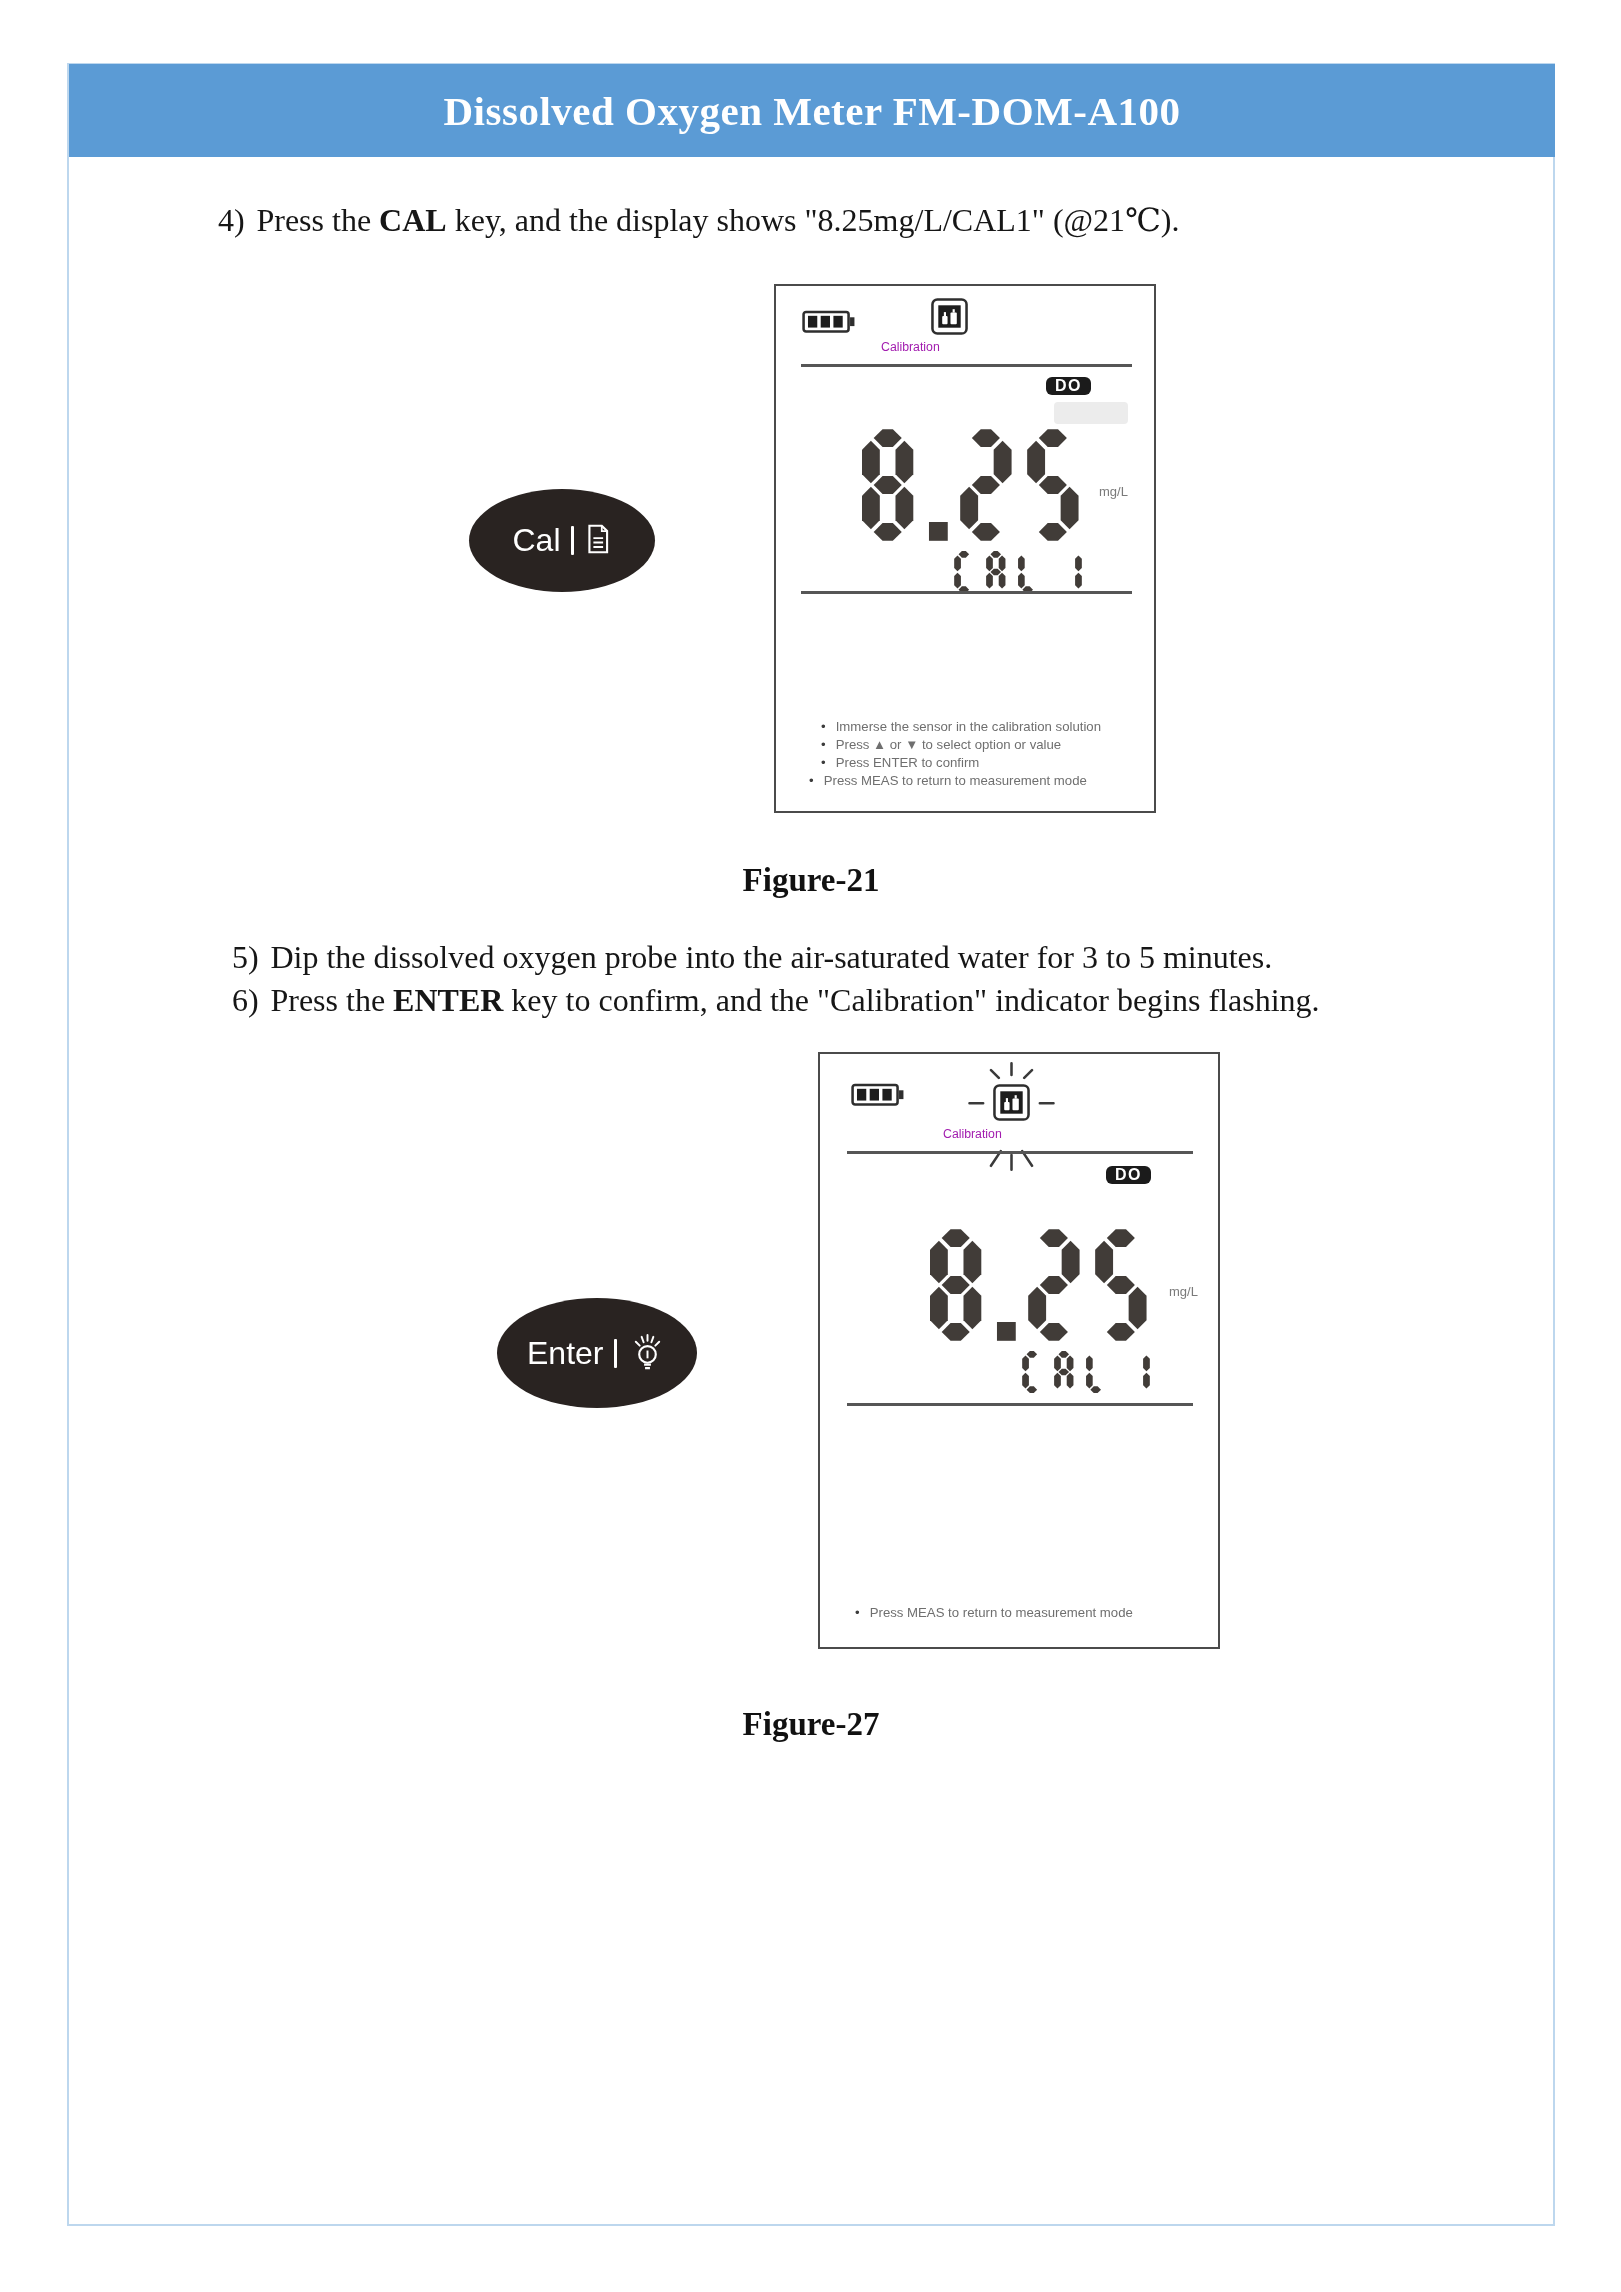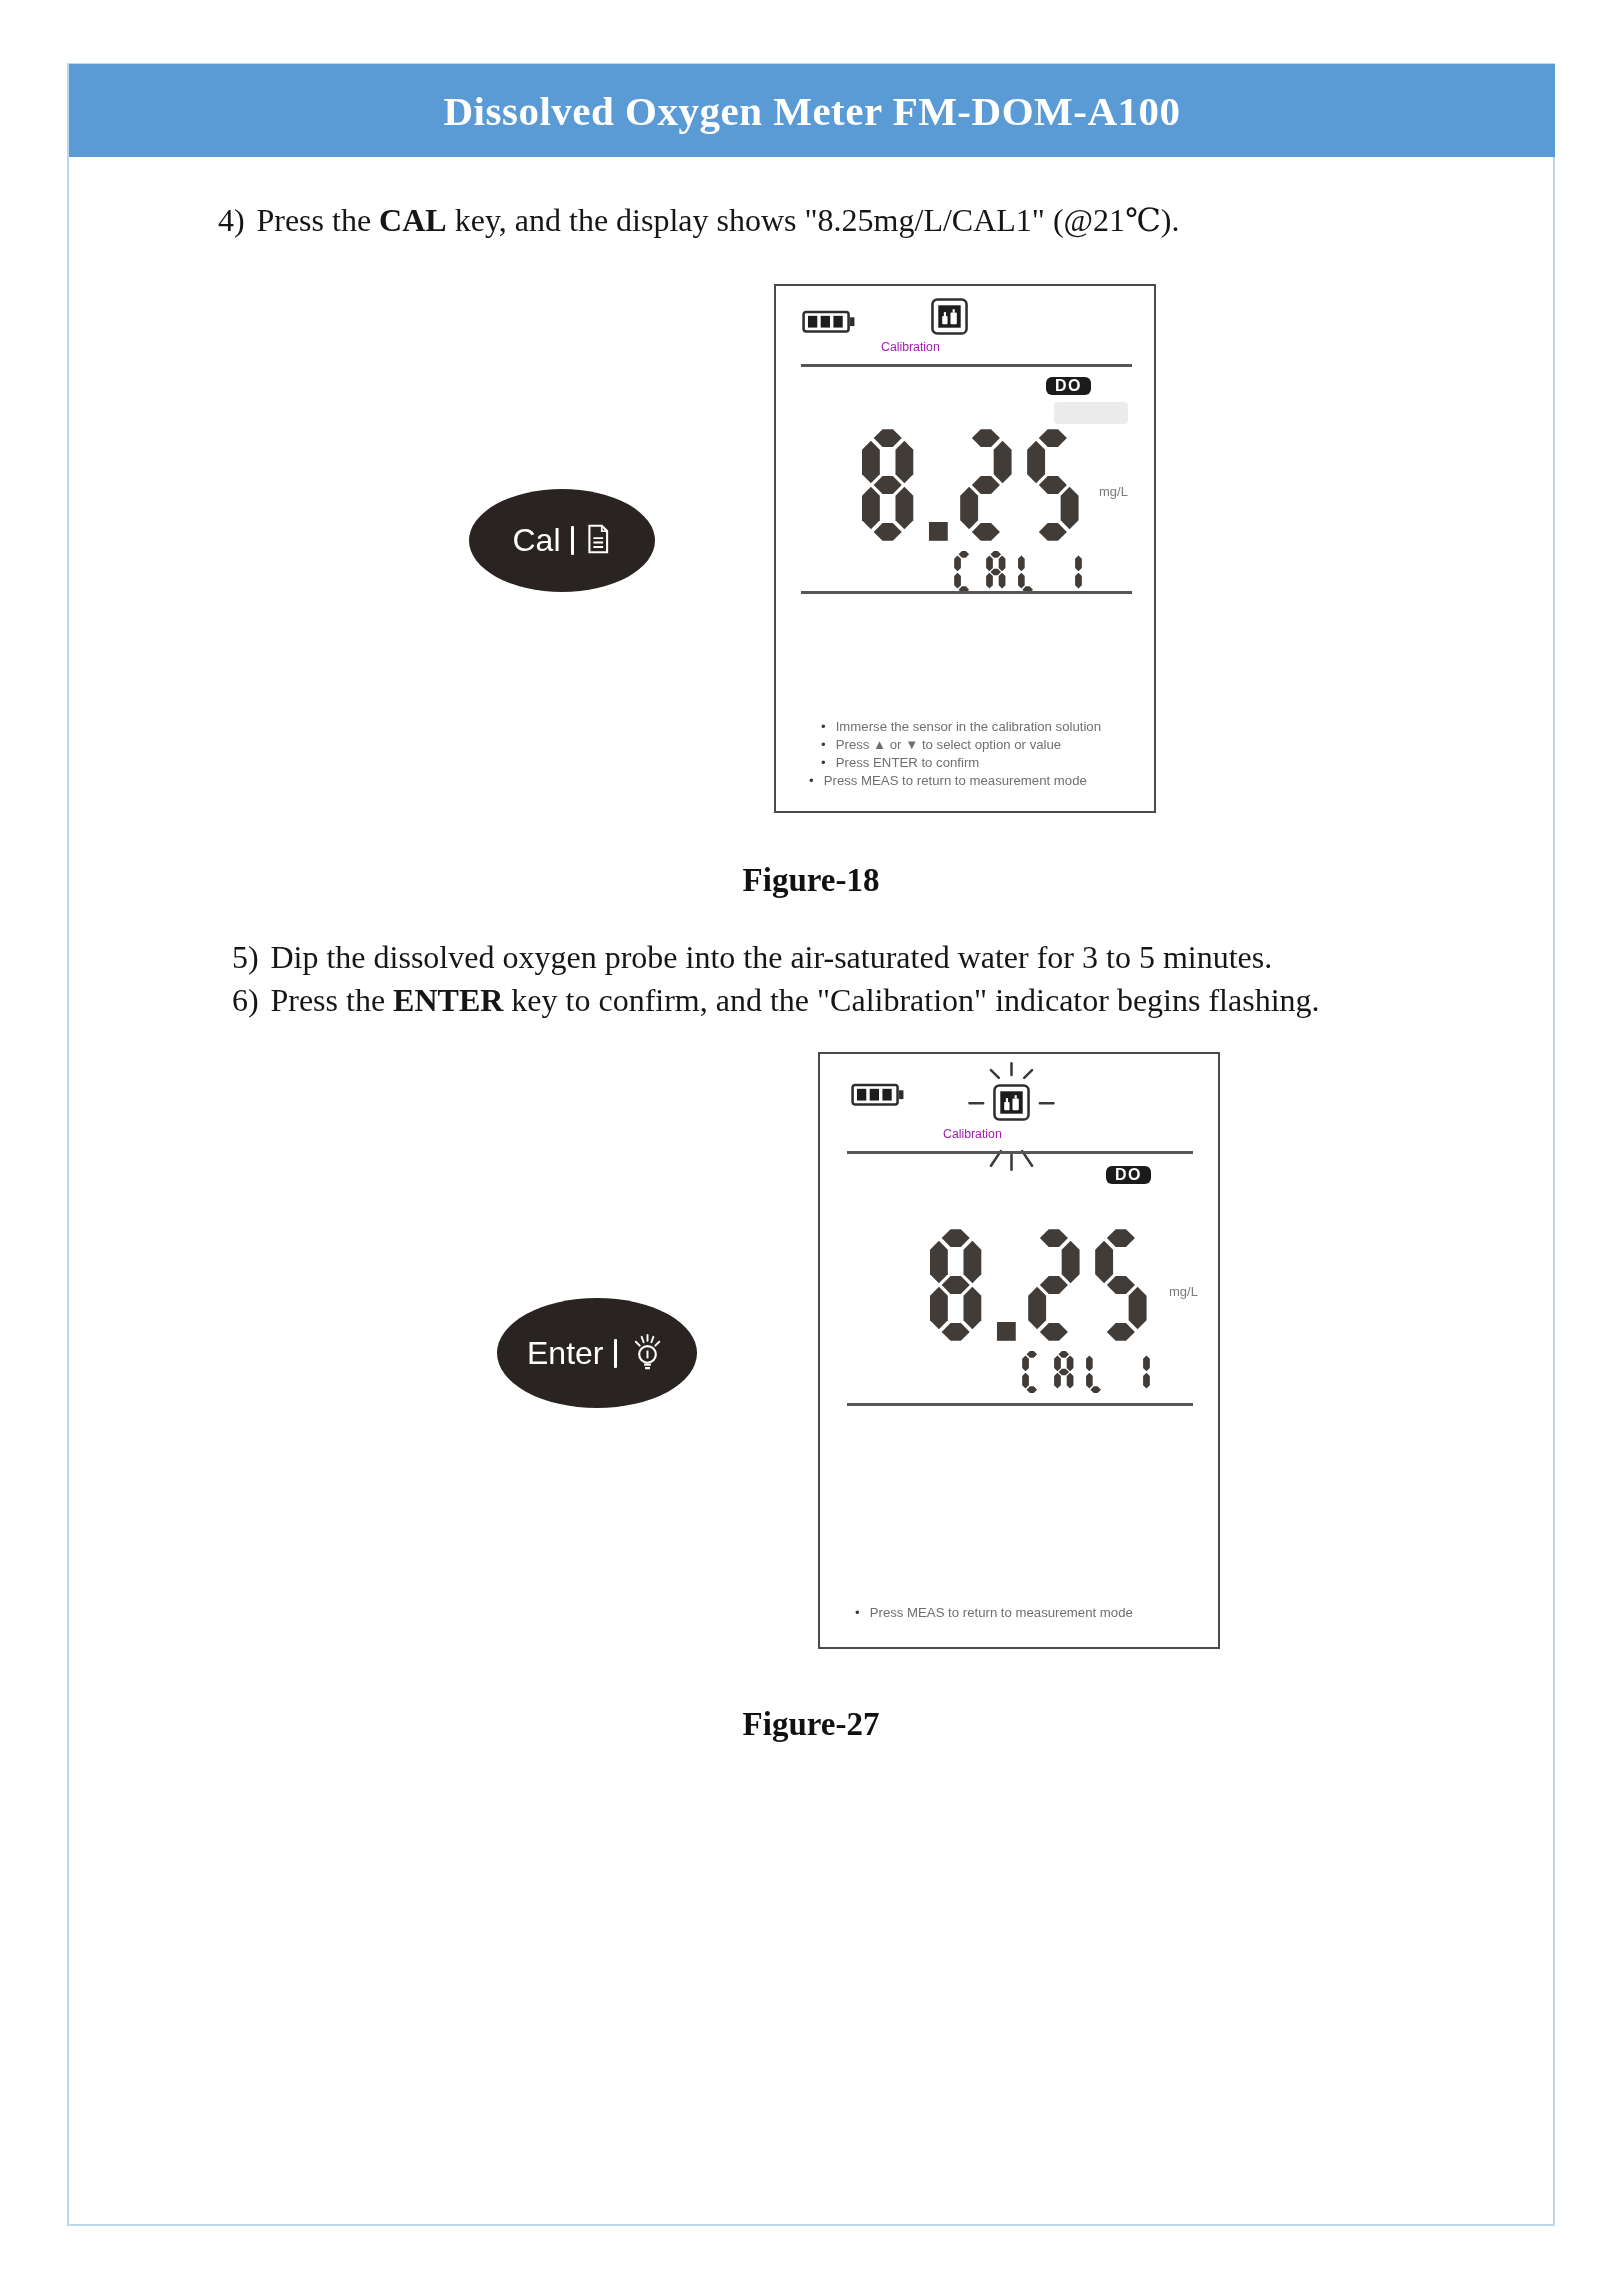--- a/index.html
+++ b/index.html
@@ -144,21 +144,21 @@
         </svg></div>
     <div class="hline" style="left:24.5px;right:21.6px;top:305px;"></div>
     <ul class="instr" style="left:33px;top:420px;width:323px;">
         <li>Immerse the sensor in the calibration solution</li>
         <li>Press ▲ or ▼ to select option or value</li>
         <li>Press ENTER to confirm</li>
       </ul>
     <div class="fbullet" style="left:33px;top:487px;">Press MEAS to return to measurement mode</div>
   </div>
 
-  <div class="caption" style="top:862px;">Figure-18</div>
+  <div class="caption" style="top:862px;">Figure-21</div>
 
   <div class="step" style="left:232px;top:936px;width:1264px;">
     <span class="num">5)</span><span>Dip the dissolved oxygen probe into the air-saturated water for 3 to 5 minutes.</span>
   </div>
   <div class="step" style="left:232px;top:979px;width:1264px;">
     <span class="num">6)</span><span>Press the </span><b>ENTER</b><span> key to confirm, and the "Calibration" indicator begins flashing.</span>
   </div>
 
   <div class="key" style="left:497px;top:1298px;width:200px;height:110px;">
     <span class="klabel">Enter</span>

